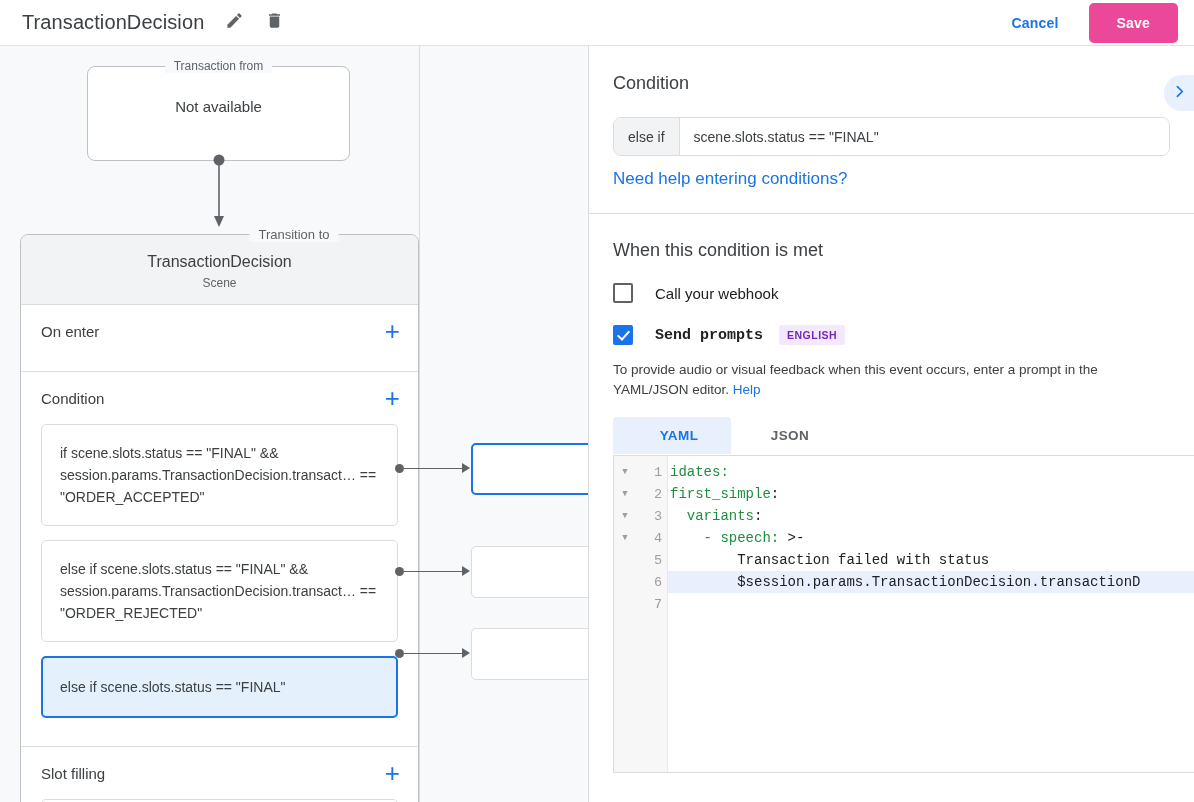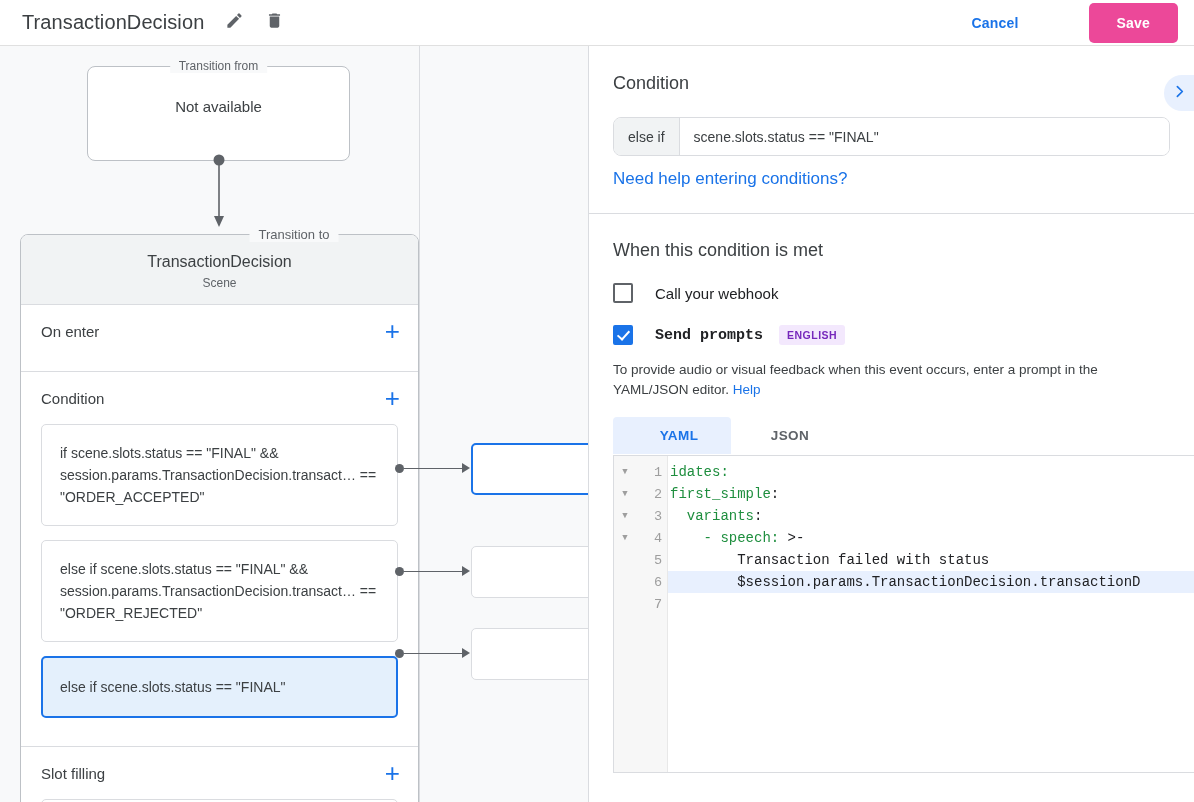--- a/index.html
+++ b/index.html
@@ -30,21 +30,20 @@
     display: flex; align-items: center; justify-content: center;
     border-radius: 50%;
     cursor: pointer;
   }
   .icon-pencil { margin-left: 13px; }
   .icon-trash { margin-left: 6px; }
   .topbar-right {
     margin-left: auto;
     display: flex; align-items: center;
     padding-right: 16px;
-    gap: 40px;
   }
   .btn-cancel {
     font-size: 14px;
     font-weight: bold;
     color: #1a73e8;
     background: none; border: none;
     padding: 10px 16px;
     border-radius: 4px;
     cursor: pointer;
     letter-spacing: 0.2px;
@@ -441,21 +440,21 @@
     <button class="btn-cancel">Cancel</button>
     <button class="btn-save">Save</button>
   </div>
 </div>
 
 <div class="graph-pane">
 
   <div class="lane-line"></div>
 
   <div class="fs-box" id="transition-from">
-    <div class="fs-legend">Transition from</div>
+    <div class="fs-legend">Transaction from</div>
     <div class="body">Not available</div>
   </div>
 
   <div class="connector">
     <svg width="14" height="76" viewBox="0 0 14 76">
       <circle cx="6" cy="6" r="5.5" fill="#5f6368"></circle>
       <line x1="6" y1="6" x2="6" y2="64" stroke="#5f6368" stroke-width="1.6"></line>
       <polygon points="1,62 11,62 6,73" fill="#5f6368"></polygon>
     </svg>
   </div>

